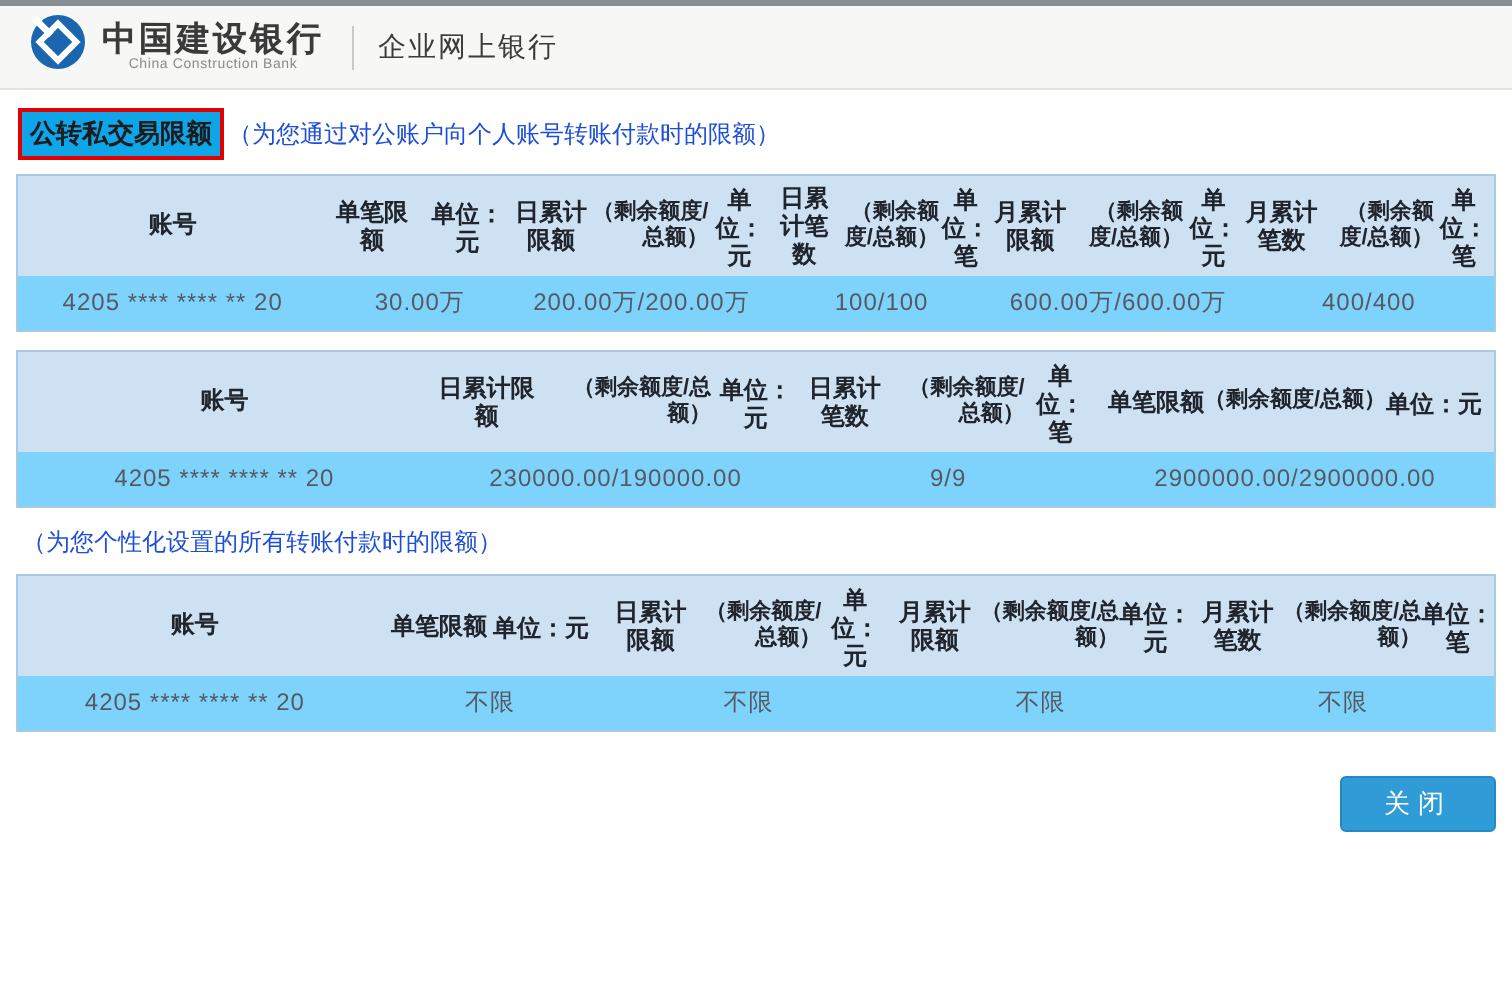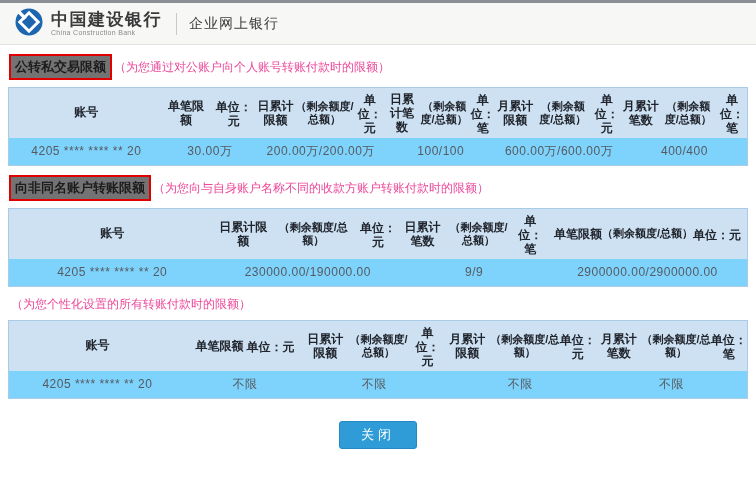--- a/index.html
+++ b/index.html
@@ -1,47 +1,47 @@
 <!DOCTYPE html>
 <html><head>
 <meta charset="utf-8">
 <style>
   * { margin:0; padding:0; box-sizing:border-box; }
   html,body { width:756px; height:500px; background:#fff; overflow:hidden;
     font-family:"Liberation Sans","DejaVu Sans",sans-serif; }
   .topstrip { height:3px; background:#8a8f94; }
   .appheader { height:42px; background:#f7f7f6; border-bottom:1px solid #e3e3e3;
     display:flex; align-items:center; padding:0 14px; }
-  .brand { display:flex; align-items:center; gap:7px; }
+  .brand { display:flex; align-items:center; gap:7px;text-align:center; }
   .brand-text .cn { font-size:17px; font-weight:bold; color:#3a3a3a; letter-spacing:1.5px; line-height:17px; }
   .brand-text .en { font-size:7px; color:#8a8a8a; letter-spacing:0.3px; line-height:8px; margin-top:1px; }
   .vdiv { width:1px; height:22px; background:#c9c9c9; margin:0 12px 0 14px; }
   .portal { font-size:14px; color:#3c3c3c; letter-spacing:1px; }
 
   .content { padding:0 8px; }
   .notice { font-size:12px; color:#454545; padding:16px 2px 6px 2px; }
 
   .section { margin-top:9px; }
   .section-head { display:flex; align-items:center; margin-bottom:7px; padding-left:1px; }
   .red-box { display:inline-block; border:2px solid #e00000; padding:2px 4px;
-    font-size:13px; font-weight:bold; color:#1c1c1c; background:#737373; }
-  .section-desc { font-size:12px; color:#ec4899; margin-left:2px; }
+    font-size:13px; font-weight:bold; color:#1c1c1c; background:#0ea5e9; }
+  .section-desc { font-size:12px; color:#1d4ed8; margin-left:2px; }
 
   table { width:100%; border-collapse:collapse; border:1px solid #a9cbe5; table-layout:fixed; }
   thead th { background:#cde1f2; height:50px; vertical-align:middle; padding:2px 0;
     font-weight:600; color:#20242c; }
   .th-wrap { display:flex; flex-direction:row; justify-content:center; align-items:center; }
   .th-main { font-size:12px; line-height:14px; }
-  .th-sub  { font-size:11px; line-height:13px; min-height:13px; }
+  .th-sub  { font-size:11px; line-height:13px; min-height:13px;text-align:right; }
   .th-unit { font-size:12px; line-height:14px; margin-top:3px; }
   .th-single { font-size:12px; }
   tbody td { background:#7dd3fc; height:28px; text-align:center; vertical-align:middle;
     font-size:12px; color:#565a60; letter-spacing:0.5px; }
 
-  .button-row { display:flex; justify-content:center; margin-top:22px; }
+  .button-row { display:flex; justify-content:flex-end; margin-top:22px; }
   .close-btn { background:#2f9cd8; color:#fff; border:1px solid #2489c2; border-radius:3px;
     font-size:13px; padding:4px 21px; letter-spacing:4px; cursor:pointer;
     font-family:"Liberation Sans","DejaVu Sans",sans-serif; }
 </style>
 </head>
 <body>
 
 <div class="topstrip"></div>
 
 <header class="appheader">
@@ -127,24 +127,20 @@
               <td>200.00万/200.00万</td>
               <td>100/100</td>
               <td>600.00万/600.00万</td>
               <td>400/400</td>
             </tr>
           </tbody>
     </table>
   </section>
 
   <section class="section">
-    <div class="section-head">
-      <span class="red-box">向非同名账户转账限额</span>
-      <span class="section-desc">（为您向与自身账户名称不同的收款方账户转账付款时的限额）</span>
-    </div>
     <table>
       <colgroup>
             <col style="width: 28%;">
             <col style="width: 25%;">
             <col style="width: 20%;">
             <col style="width: 27%;">
           </colgroup>
       <thead>
             <tr>
               <th>

